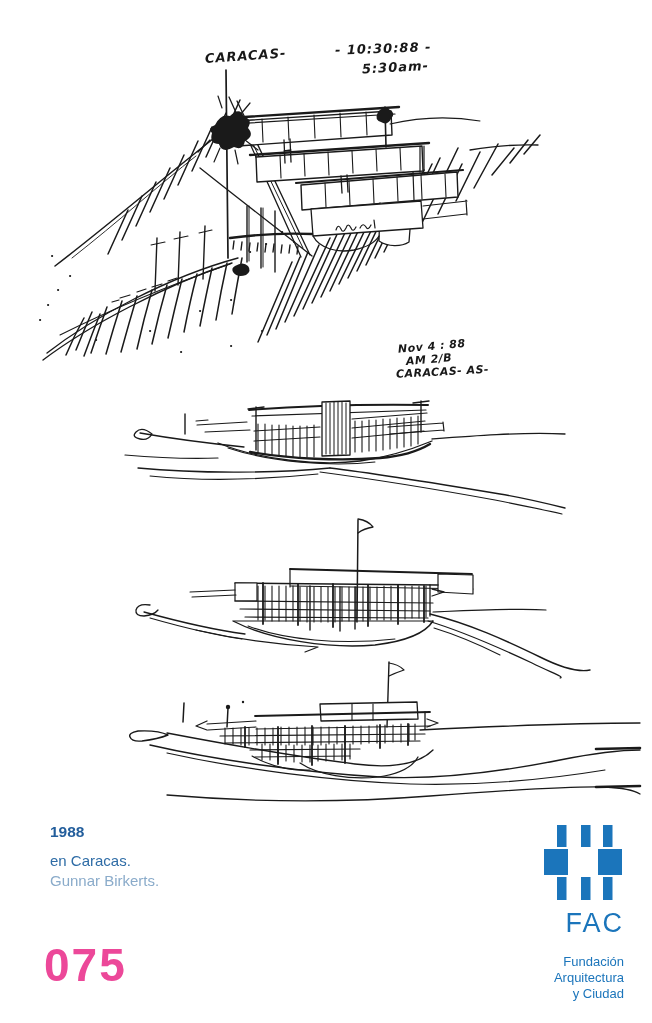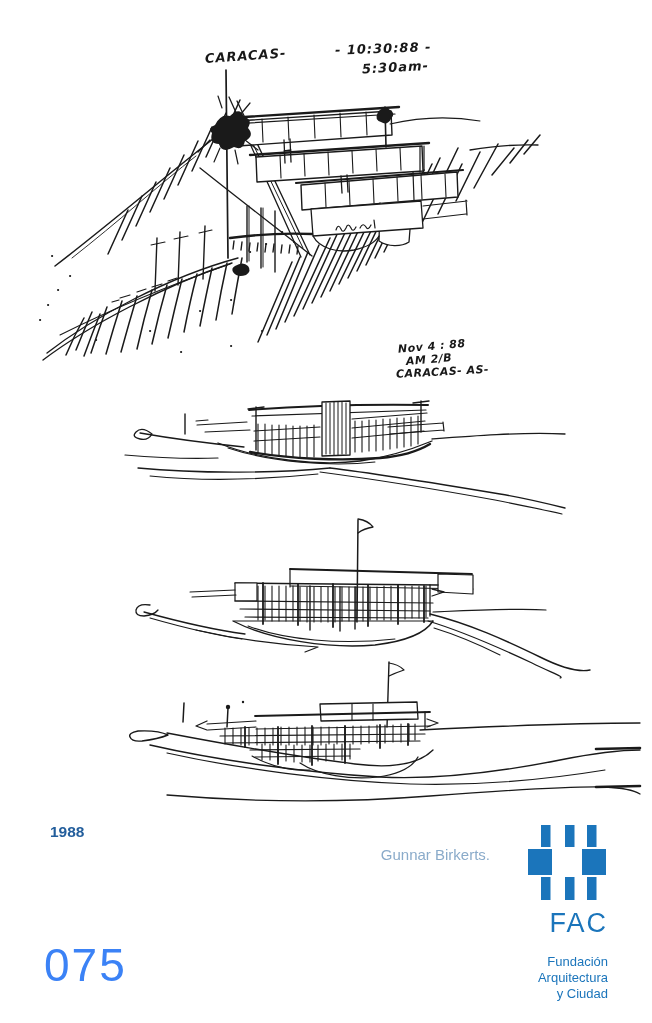--- a/index.html
+++ b/index.html
@@ -12,33 +12,33 @@
   .ink{stroke:#1a1a1a;fill:none;stroke-linecap:round;stroke-linejoin:round;}
   .inkfill{fill:#1a1a1a;stroke:none;}
   .paper{fill:#ffffff;}
   .hand{font-family:"DejaVu Sans",sans-serif;font-style:italic;font-weight:bold;fill:#181818;}
   .hand-lg{font-size:13px;letter-spacing:1px;}
   .hand-sm{font-size:11px;letter-spacing:.5px;}
 
   
   .caption{position:absolute;left:50px;top:822px;width:440px;
            font-size:15px;line-height:20px;color:#2e6ca6;}
-  .caption .year{font-weight:bold;font-size:15.5px;color:#235e9c;margin-bottom:3px;}
-  .caption .author{color:#8aabca;text-align:right;}
-
-  
-  .logo{position:absolute;top:815px;right:44px;width:86px;text-align:right;color:#1b75bb;}
+  .caption .year{font-weight:bold;font-size:15.5px;color:#235e9c;margin-bottom:9px;}
+  .caption .author{color:#8aabca;}
+
+  
+  .logo{position:absolute;top:815px;right:28px;width:86px;text-align:right;color:#1b75bb;}
   .logo-mark{display:block;margin-left:auto;}
   .logo-acronym{font-size:27px;letter-spacing:2px;line-height:30px;margin-top:3px;
                 font-weight:normal;color:#1b75bb;}
   .logo-name{font-size:13px;line-height:16px;margin-top:16px;color:#1b75bb;}
 
   
-  .page-number{position:absolute;left:44px;top:938px;font-size:46px;font-weight:normal;
-               letter-spacing:2px;color:#3b82f6;}
+  .page-number{position:absolute;left:44px;top:938px;font-size:46px;font-weight:bold;
+               letter-spacing:2px;color:#ec4899;}
 </style>
 </head>
 <body>
 
 <div class="page">
 
   <svg class="sketch-svg" width="652" height="815" viewBox="0 0 652 815">
 
     <g>
 
@@ -208,20 +208,21 @@
       <path class="ink" stroke-width="1.4" d="M150,745 C220,761 310,773 380,777 C440,780 500,772 560,760 C590,754 620,750 640,750"></path>
       <path class="ink" stroke-width="1.2" d="M167,753 C240,769 330,781 410,784 C480,786 550,779 605,770"></path>
       <path class="ink" stroke-width="1.3" d="M167,795 C250,802 340,803 430,796 C510,790 570,786 605,787 C625,788 635,791 640,794"></path>
       <path class="ink" stroke-width="1.2" d="M300,763 C318,775 350,780 378,777 C400,774 413,766 418,757"></path>
       <path class="ink" stroke-width="1.1" d="M252,756 C270,766 290,771 310,770"></path>
     </g>
   </svg>
 
   <div class="caption">
     <div class="year">1988</div>
+    <div class="line">en Caracas.</div>
     <div class="author">Gunnar Birkerts.</div>
   </div>
 
   <div class="logo">
     <svg class="logo-mark" width="80" height="90" viewBox="0 0 80 90">
       <g fill="#1b75bb">
         <rect x="13" y="10" width="9.5" height="22"></rect>
         <rect x="37" y="10" width="9.5" height="22"></rect>
         <rect x="59" y="10" width="9.5" height="22"></rect>
         <rect x="0" y="34" width="24" height="26"></rect>

